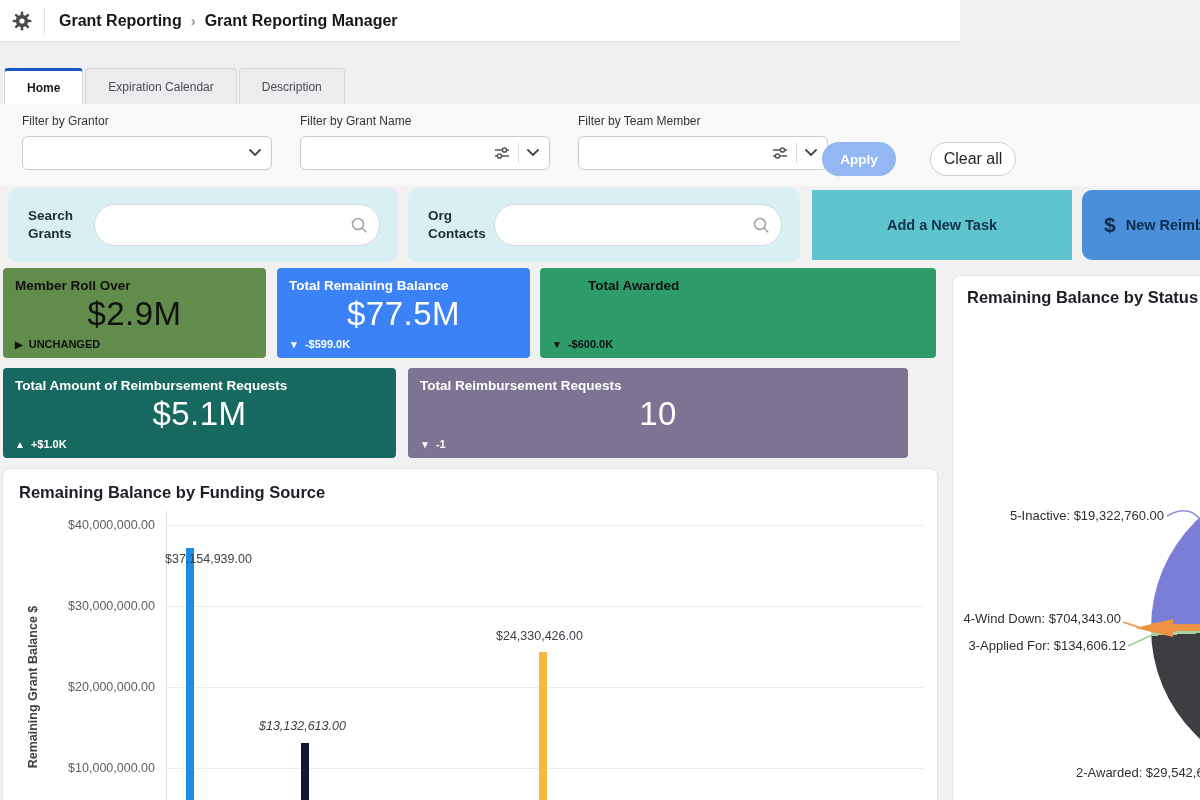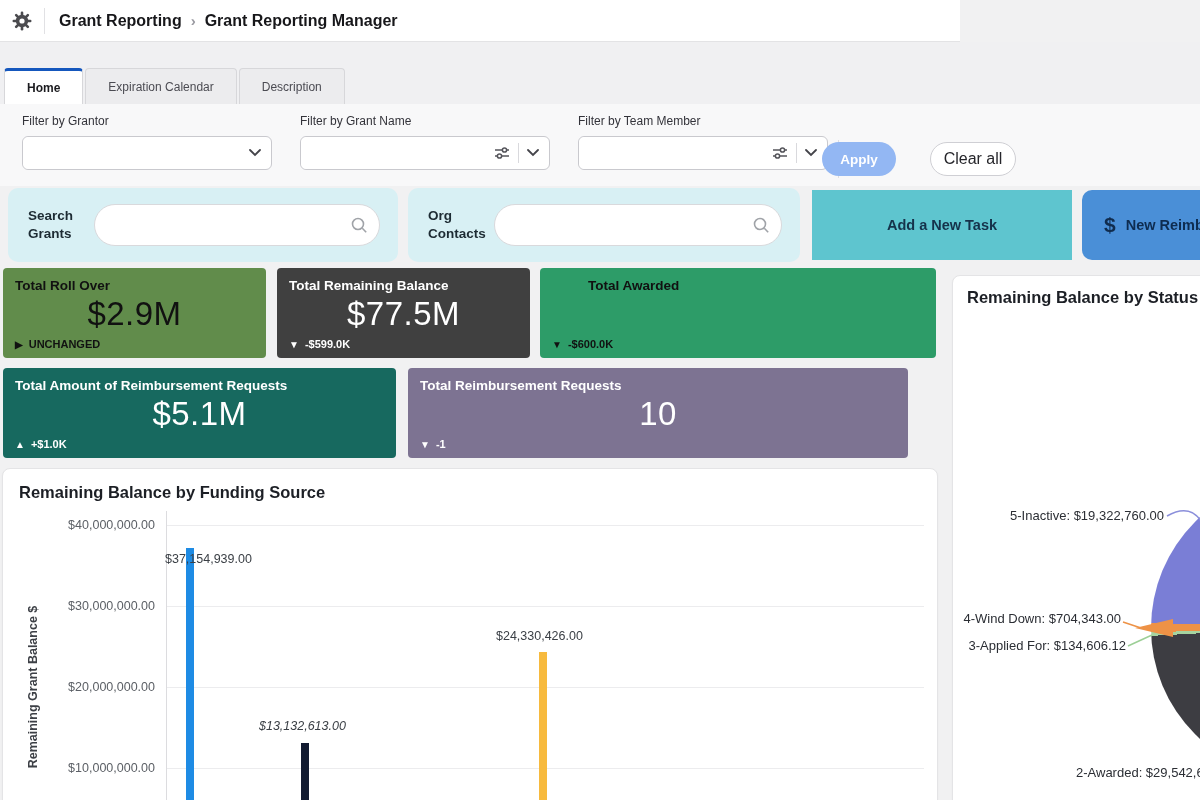--- a/index.html
+++ b/index.html
@@ -172,28 +172,28 @@
         </svg>
     </div>
   </div>
   <button class="btn-task">Add a New Task</button>
   <button class="btn-reimb">
     <span class="reimb-dollar">$</span>
     <span>New Reimb</span>
   </button>
 
   <div class="kpi" style="left: 3px; top: 268px; width: 263px; background: rgb(97, 140, 75); color: rgb(17, 17, 17);">
-    <div class="kpi-title">Total Roll Over</div>
+    <div class="kpi-title">Member Roll Over</div>
     <div class="kpi-value">$2.9M</div>
     <div class="kpi-delta">
         <span class="tri">▶</span>
         <span>UNCHANGED</span>
       </div>
   </div>
-  <div class="kpi" style="left: 277px; top: 268px; width: 253px; background: #404040; color: rgb(255, 255, 255);">
+  <div class="kpi" style="left: 277px; top: 268px; width: 253px; background: #3b82f6; color: rgb(255, 255, 255);">
     <div class="kpi-title">Total Remaining Balance</div>
     <div class="kpi-value">$77.5M</div>
     <div class="kpi-delta">
         <span class="tri">▼</span>
         <span>-$599.0K</span>
       </div>
   </div>
   <div class="kpi" style="left: 540px; top: 268px; width: 396px; background: rgb(45, 156, 104); color: rgb(17, 17, 17); padding-left: 48px;">
     <div class="kpi-title">Total Awarded</div>
     <div class="kpi-delta">

